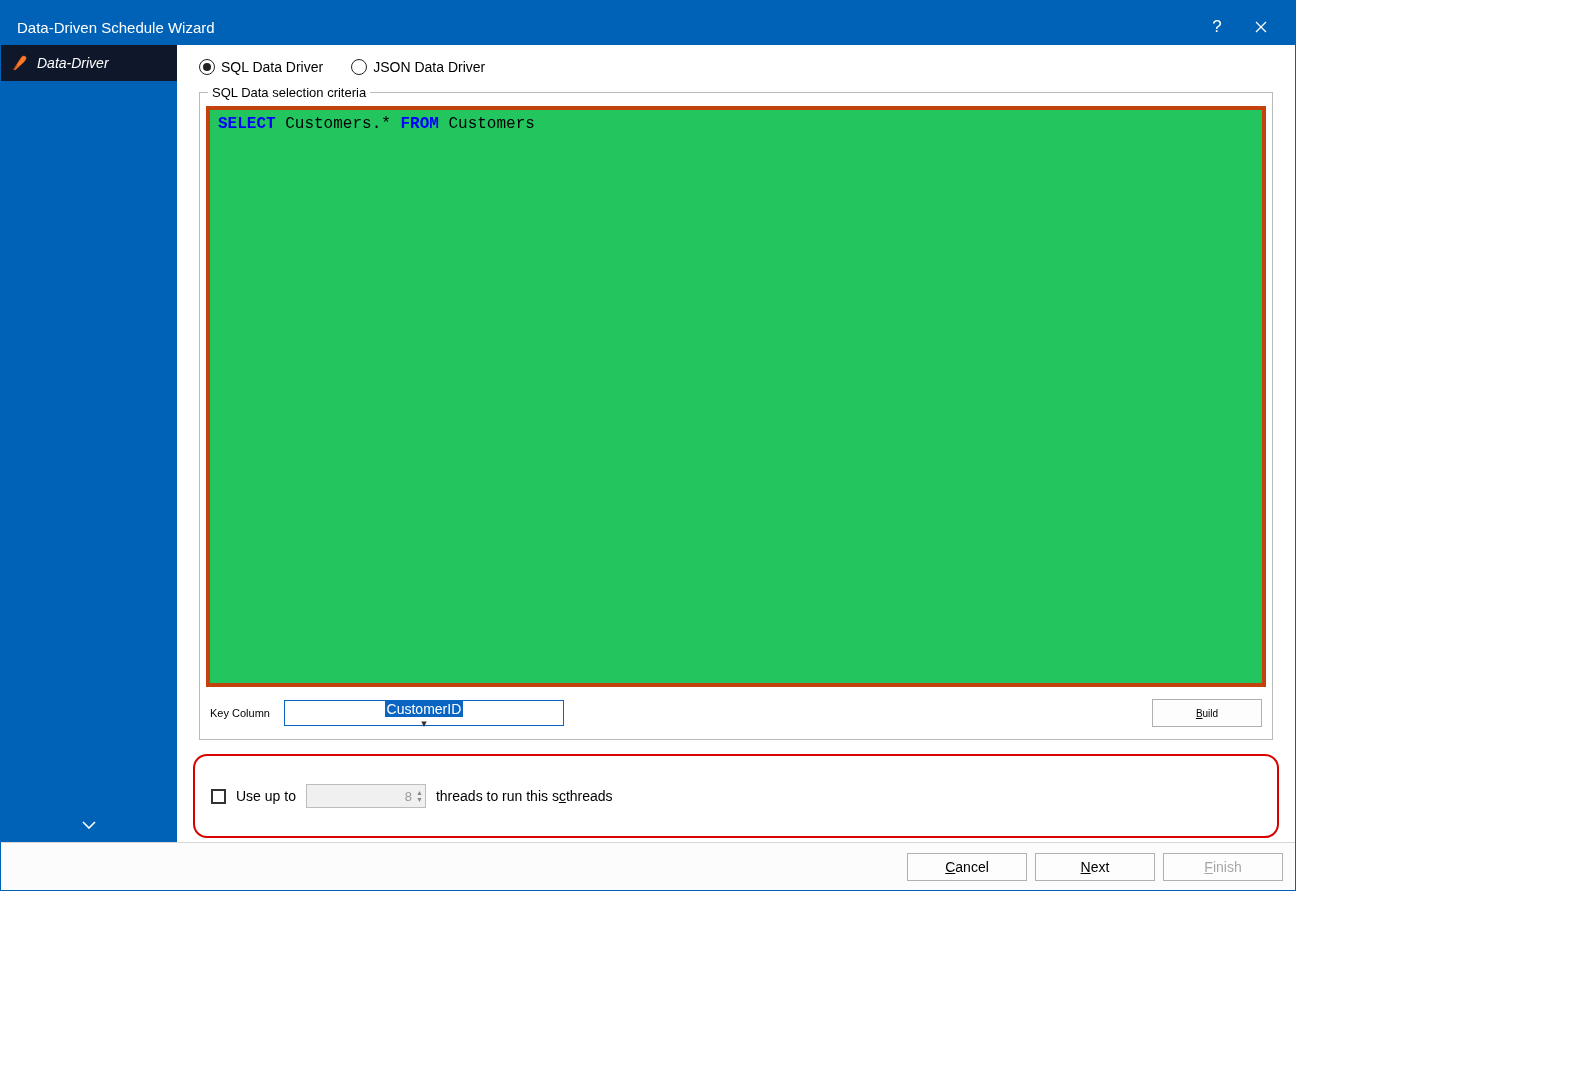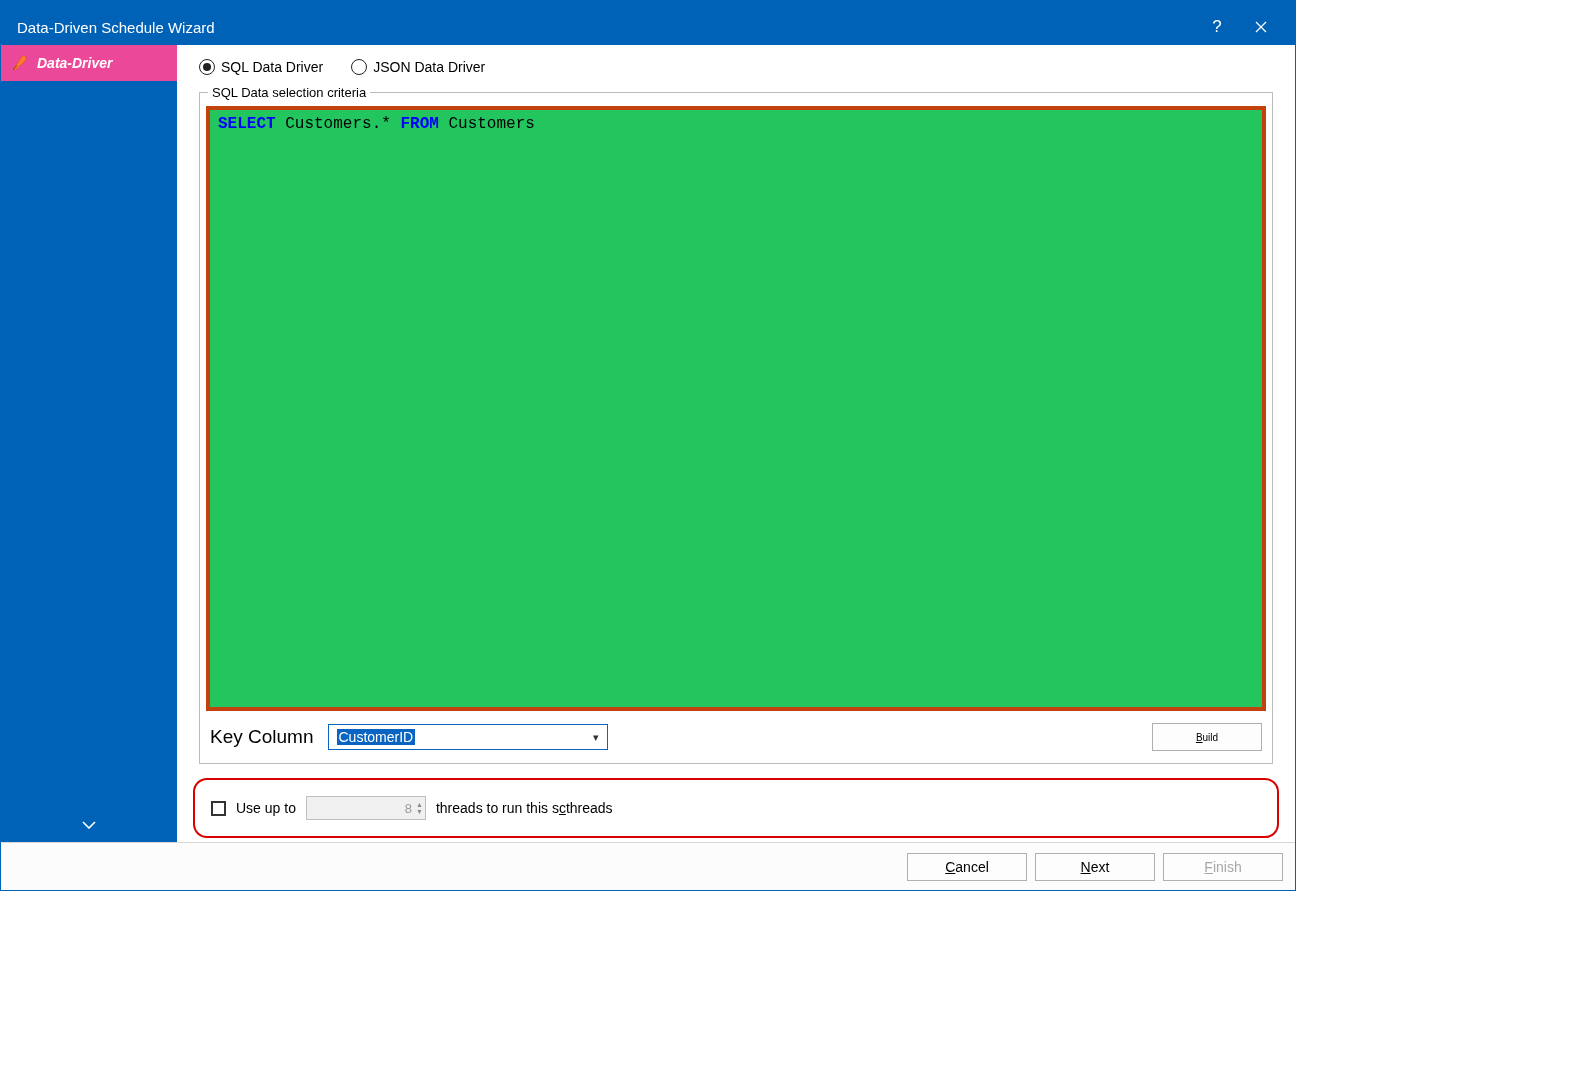--- a/index.html
+++ b/index.html
@@ -48,25 +48,25 @@
     display: flex;
     flex-direction: column;
     position: relative;
   }
   .sidebar .step {
     height: 36px;
     display: flex;
     align-items: center;
     gap: 8px;
     padding: 0 10px;
-    font-weight: 700;
+    font-weight: 400;
     font-size: 14px;
     font-style: italic;
     cursor: default;
-    background: #ec4899;
+    background: #0f172a;
   }
   .sidebar .chevron {
     position: absolute;
     bottom: 10px;
     left: 50%;
     transform: translateX(-50%);
     color: #fff;
     font-size: 14px;
     cursor: pointer;
   }
@@ -126,51 +126,52 @@
     background: #22c55e;
     line-height: 1.3;
   }
   .kw { color: #0000ff; font-weight: bold; }
   .keycol-row {
     display: flex;
     align-items: center;
     gap: 14px;
     padding: 6px 10px 12px 10px;
   }
-  .keycol-label { font-size: 19px; }
+  .keycol-label { font-size: 11px; }
   .keycol-select {
     border: 1.6px solid #0a64c2;
     height: 26px;
     width: 280px;
     display: flex;
     align-items: center;
     justify-content: space-between;
     padding: 0 8px;
     cursor: pointer;
     font-size: 14px;
+    flex-direction: column;
   }
   .keycol-select .sel-text {
     background: #0a64c2; color: #fff; padding: 0 2px;
   }
   .keycol-select .chev { font-size: 11px; color: #333; }
   .build-btn {
     margin-left: auto;
     width: 110px; height: 28px;
     background: #fdfdfd;
     border: 1px solid #b0b0b0;
     cursor: pointer;
     font-size: 10px;
     text-align: center;
   }
   .build-btn .ul { text-decoration: underline; }
   
   .threads-row {
     border: 2.5px solid #d80000;
     border-radius: 14px;
-    padding: 16px 16px;
+    padding: 28px 16px;
     display: flex;
     align-items: center;
     gap: 10px;
     margin: 0 -6px 4px -6px;
     font-size: 14px;
   }
   .cbox {
     width: 15px; height: 15px; border: 2px solid #333; display: inline-block;
     cursor: pointer;
   }

